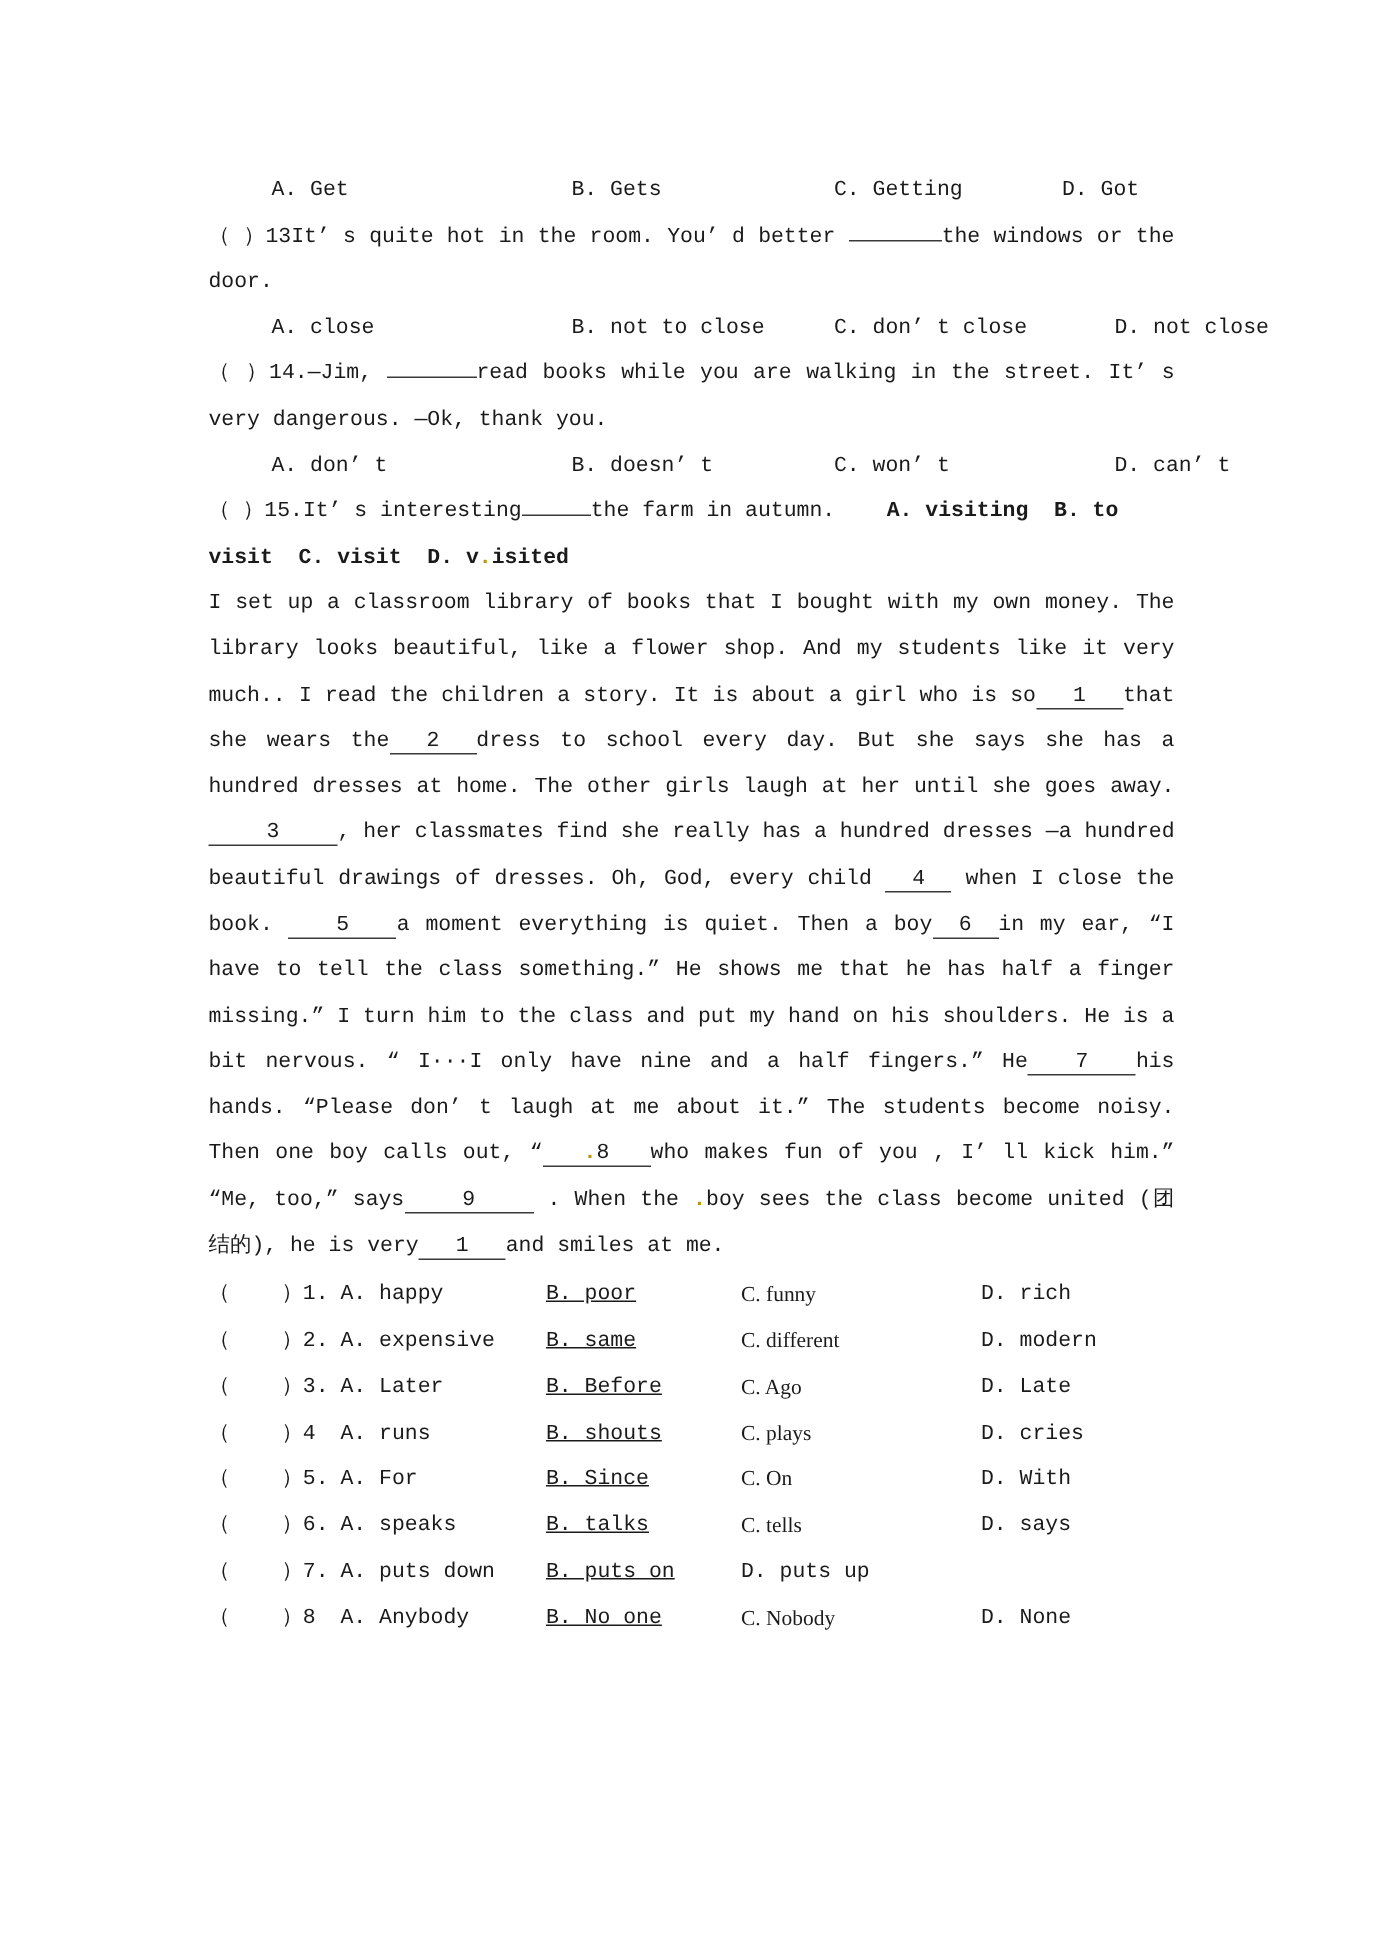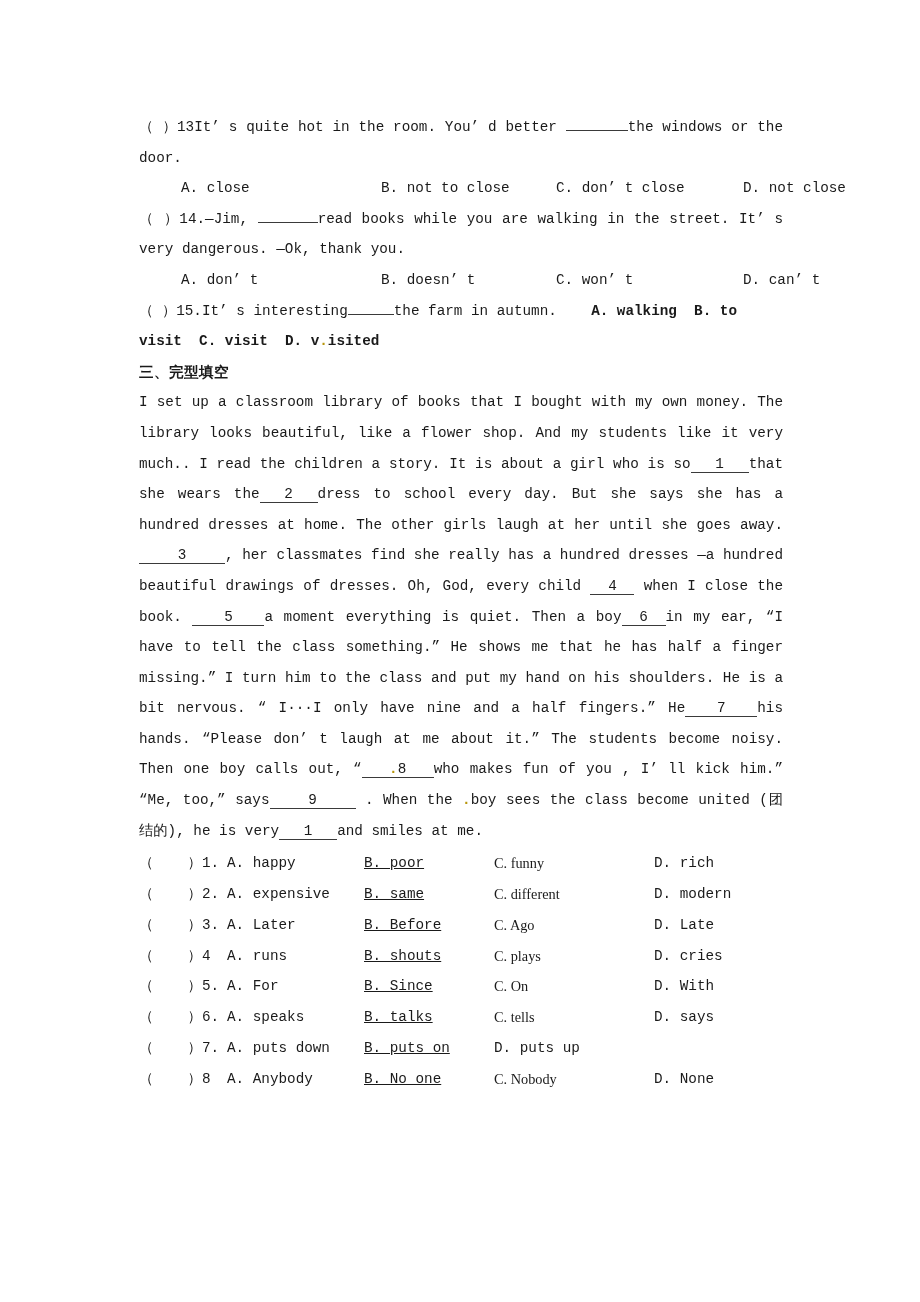--- a/index.html
+++ b/index.html
@@ -104,32 +104,32 @@
 
   .q15-line { text-align: left; }
   .indent { display: inline-block; width: 42px; }
 </style>
 </head>
 <body>
 
 <div class="page">
   <div class="doc">
 
+    <div class="optrow"><span class="indent"></span><span class="opt-tab" style="width:200px">A. Get</span><span class="opt-tab" style="width:175px">B. Gets</span><span class="opt-tab" style="width:152px">C. Getting</span><span class="opt-tab">D. Got</span></div>
 
     <div class="para"><span>（    ）13</span><span>It’ s quite hot in the room. You’ d better </span><span class="stem-blank s1"></span><span>the windows or the door.</span></div>
 
     <div class="optrow"><span class="indent"></span><span class="opt-tab" style="width:200px">A. close</span><span class="opt-tab" style="width:175px">B. not to close</span><span class="opt-tab" style="width:187px">C. don’ t close</span><span class="opt-tab">D. not close</span></div>
 
     <div class="para"><span>（    ）14.</span><span>—Jim, </span><span class="stem-blank s2"></span><span>read books while you are walking in the street. It’ s very dangerous. —Ok, thank you.</span></div>
 
     <div class="optrow"><span class="indent"></span><span class="opt-tab" style="width:200px">A. don’ t</span><span class="opt-tab" style="width:175px">B. doesn’ t</span><span class="opt-tab" style="width:187px">C. won’ t</span><span class="opt-tab">D. can’ t</span></div>
 
-    <div class="para q15-line"><span>（    ）15.</span><span>It’ s interesting</span><span class="stem-blank s3"></span><span>the farm in autumn.</span><span>&nbsp;&nbsp;&nbsp;&nbsp;</span><b>A. walking</b><span>&nbsp;&nbsp;</span><b>B. to visit</b><span>&nbsp;&nbsp;</span><b>C. visit</b><span>&nbsp;&nbsp;</span><b><span>D. v</span><span class="speck">.</span><span>isited</span></b></div>
+    <div class="para q15-line"><span>（    ）15.</span><span>It’ s interesting</span><span class="stem-blank s3"></span><span>the farm in autumn.</span><span>&nbsp;&nbsp;&nbsp;&nbsp;</span><b>A. visiting</b><span>&nbsp;&nbsp;</span><b>B. to visit</b><span>&nbsp;&nbsp;</span><b>C. visit</b><span>&nbsp;&nbsp;</span><b><span>D. v</span><span class="speck">.</span><span>isited</span></b></div>
 
-    <div class="heading-cn">三、完型填空</div>
 
     <div class="para"><span> I set up a classroom library of books that I bought with my own money. The library looks beautiful, like a flower shop. And my students like it very much..</span> <span>I read the children a story. It is about a girl who is so</span><span class="blank w-md">1</span><span>that she wears the</span><span class="blank w-md">2</span><span>dress to school every day. But she says she has a hundred dresses at home. The other girls laugh at her until she goes away.</span> <span class="blank w-xl">3</span><span>, her classmates find she really has a hundred dresses —a hundred beautiful drawings of dresses. Oh, God, every child</span> <span class="blank w-sm">4</span> <span>when I close the book.</span> <span class="blank w-lg">5</span><span>a moment everything is quiet. Then a boy</span><span class="blank w-sm">6</span><span>in my ear, “I have to tell the class something.” He shows me that he has half a finger missing.” I turn him to the class and put my hand on his shoulders. He is a bit nervous. “ I···I only have nine and a half fingers.” He</span><span class="blank w-lg">7</span><span>his hands. “Please don’ t laugh at me about it.”  The students become noisy. Then one boy calls out, “</span><span class="blank w-lg"><span class="speck">.</span><span>8</span></span><span>who makes fun of you , I’ ll kick him.”  “Me, too,” says</span><span class="blank w-xl">9</span> <span>. When the</span> <span class="speck">.</span><span>boy sees the class become united (团结的), he is very</span><span class="blank w-md">1</span><span>and smiles at me.</span></div>
 
     <div class="answers">
 
       <div class="ansrow">
         <span class="ans-num">（    ）1.</span>
         <span class="ans-a">A. happy</span>
         <span class="ans-b">B. poor</span>
         <span class="ans-c">C. funny</span>

